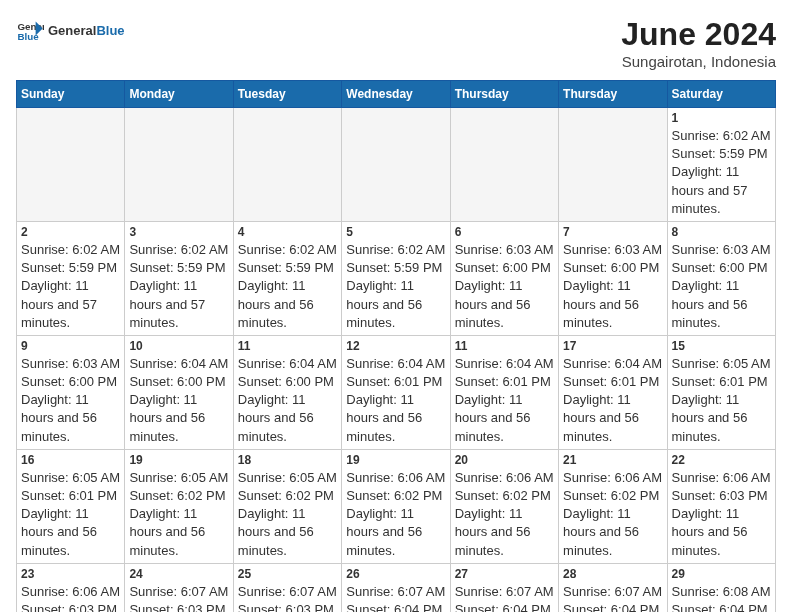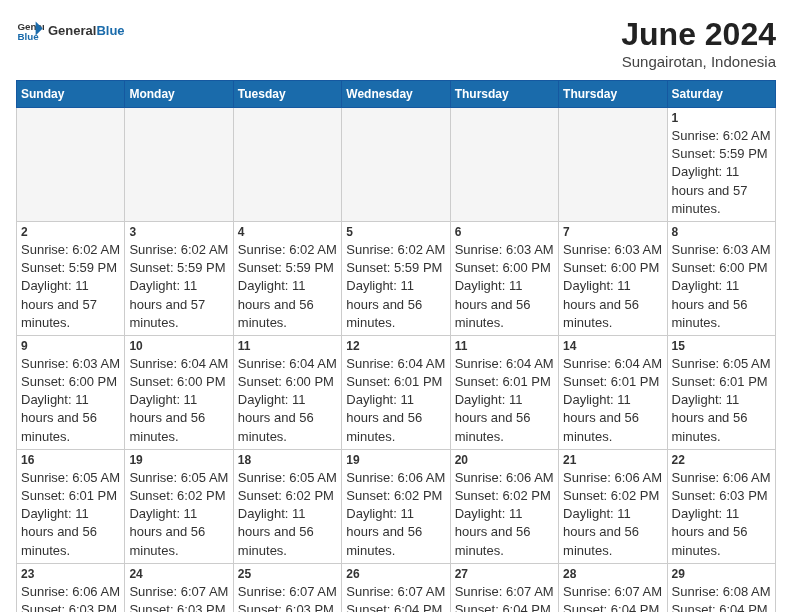--- a/index.html
+++ b/index.html
@@ -168,21 +168,21 @@
         </td>
         <td>
           <span class="day-number">12</span>
           <div class="day-info">Sunrise: 6:04 AM<br>Sunset: 6:01 PM<br>Daylight: 11 hours and 56 minutes.</div>
         </td>
         <td>
           <span class="day-number">11</span>
           <div class="day-info">Sunrise: 6:04 AM<br>Sunset: 6:01 PM<br>Daylight: 11 hours and 56 minutes.</div>
         </td>
         <td>
-          <span class="day-number">14</span>
+          <span class="day-number">17</span>
           <div class="day-info">Sunrise: 6:04 AM<br>Sunset: 6:01 PM<br>Daylight: 11 hours and 56 minutes.</div>
         </td>
         <td>
           <span class="day-number">15</span>
           <div class="day-info">Sunrise: 6:05 AM<br>Sunset: 6:01 PM<br>Daylight: 11 hours and 56 minutes.</div>
         </td>
       </tr>
       <tr>
         <td>
           <span class="day-number">16</span>

